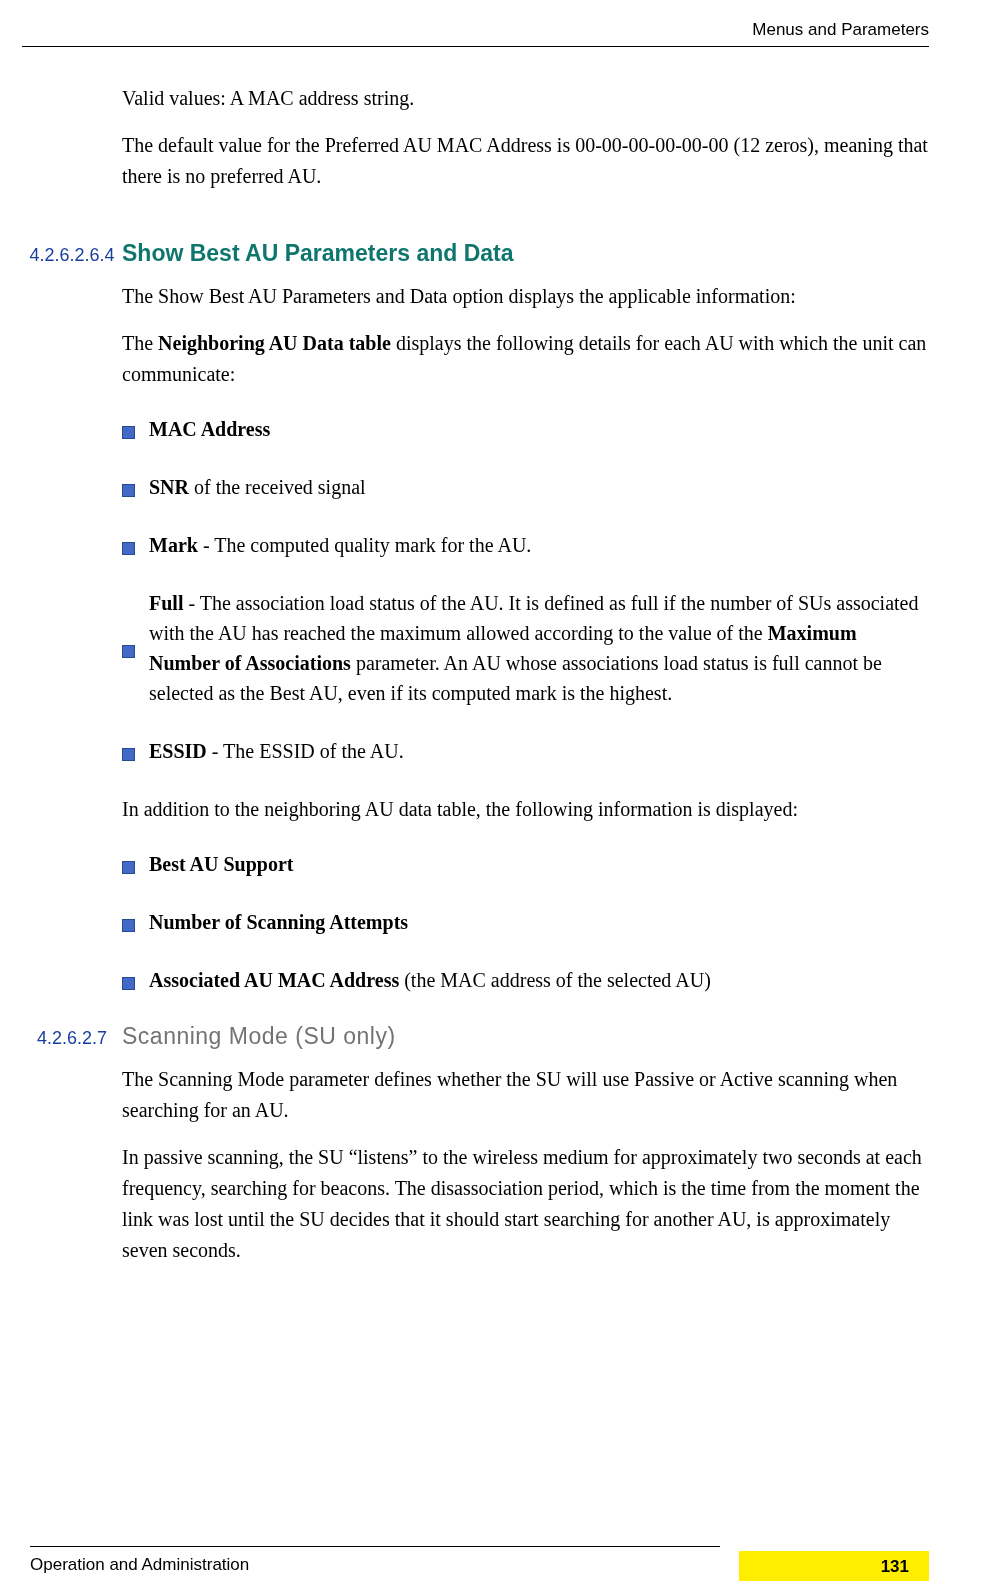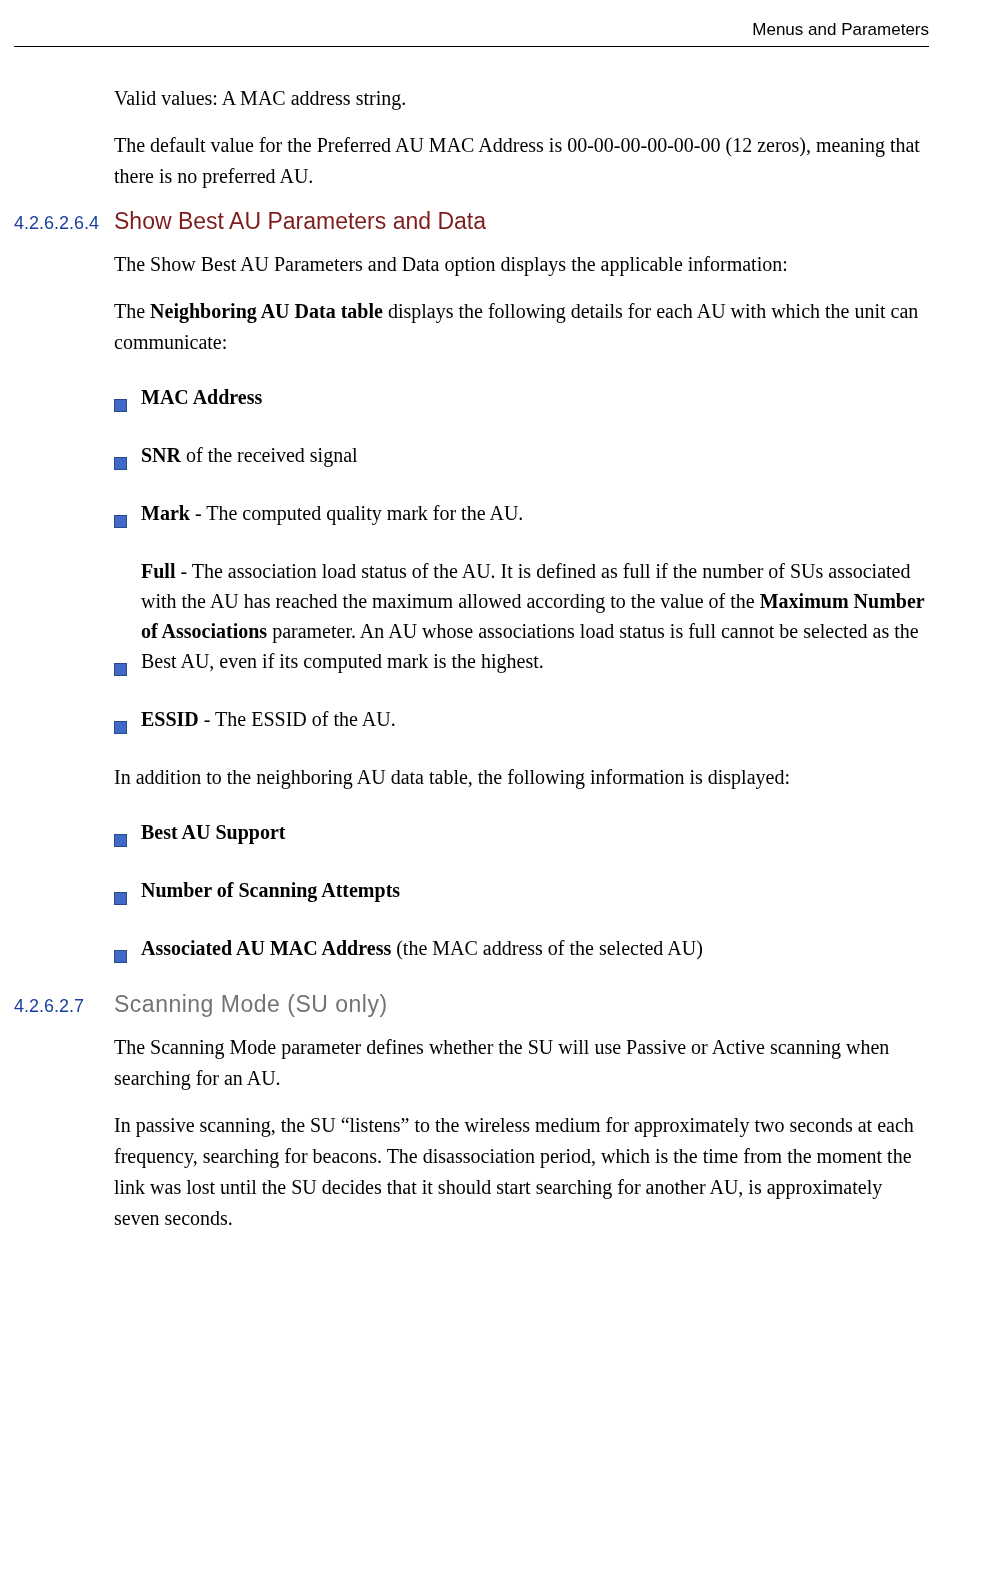--- a/index.html
+++ b/index.html
@@ -1,25 +1,25 @@
 <!DOCTYPE html>
 <html><head>
   <meta charset="utf-8">
   <style>
     * { box-sizing: border-box; margin: 0; padding: 0; }
     html, body { width: 984px; background: #fff; font-family: Georgia, 'Times New Roman', serif; color: #000; }
-    .page { width: 984px; padding: 20px 55px 0 14px; position: relative; min-height: 1595px; }
+    .page { width: 984px; padding: 20px 55px 0 22px; position: relative; min-height: 1595px; }
     .header { text-align: right; font-family: Arial, Helvetica, sans-serif; font-size: 17px; padding-bottom: 6px; border-bottom: 1px solid #000; margin-bottom: 36px; }
     .content { padding-left: 100px; }
     .para { font-size: 20px; line-height: 1.55; margin-bottom: 16px; }
-    .section-row { display: flex; align-items: baseline; margin-bottom: 14px; margin-left: -100px; }
+    .section-row { display: flex; align-items: baseline; margin-bottom: 14px; margin-left: -100px; text-align: center; }
     .section-num { width: 100px; flex-shrink: 0; color: #1a3ea0; font-family: Arial, Helvetica, sans-serif; font-size: 18px; }
-    .section-title-sub { color: #7f1d1d; font-family: Arial, Helvetica, sans-serif; font-size: 23px; font-weight: normal; }
+    .section-title-sub { color: #0f766e; font-family: Arial, Helvetica, sans-serif; font-size: 23px; font-weight: bold; margin-top: 32px; }
     .section-title-main { color: #737373; font-family: Verdana, Arial, sans-serif; font-size: 23px; font-weight: normal; letter-spacing: 0.5px; }
-    .bullet-item { display: flex; align-items: flex-end; margin-bottom: 28px; }
+    .bullet-item { display: flex; align-items: center; margin-bottom: 28px; }
     .bullet-item:last-of-type { margin-bottom: 20px; }
     .bullet-marker { width: 13px; height: 13px; background: #4169c8; border: 1px solid #2a4a90; flex-shrink: 0; margin-right: 14px; margin-top: 6px; }
     .bullet-text { font-size: 20px; line-height: 1.5; flex: 1; }
     b { font-weight: bold; }
     .footer { position: absolute; bottom: 20px; left: 30px; right: 55px; }
     .footer-line { border-top: 1px solid #000; width: 690px; margin-bottom: 8px; }
     .footer-text { font-family: Arial, Helvetica, sans-serif; font-size: 17px; }
     .page-num-box { position: absolute; right: 0; bottom: -6px; display: flex; align-items: center; }
     .yellow-bar { width: 190px; height: 30px; background: #ffee00; }
     .page-num { font-family: Arial, Helvetica, sans-serif; font-weight: bold; font-size: 17px; position: absolute; right: 20px; bottom: 4px; }
@@ -116,14 +116,22 @@
     <div class="section-row" style="margin-top:10px;">
       <div class="section-num">4.2.6.2.7</div>
       <div class="section-title-main">Scanning Mode (SU only)</div>
     </div>
 
     <p class="para">The Scanning Mode parameter defines whether the SU will use Passive or Active scanning when searching for an AU.</p>
     <p class="para">In passive scanning, the SU “listens” to the wireless medium for approximately two seconds at each frequency, searching for beacons. The disassociation period, which is the time from the moment the link was lost until the SU decides that it should start searching for another AU, is approximately seven seconds.</p>
 
   </div>
 
+  <div class="footer">
+    <div class="footer-line"></div>
+    <div class="footer-text">Operation and Administration</div>
+    <div class="page-num-box">
+      <div class="yellow-bar"></div>
+      <div class="page-num">131</div>
+    </div>
+  </div>
 
 </div>
 
 </body></html>

